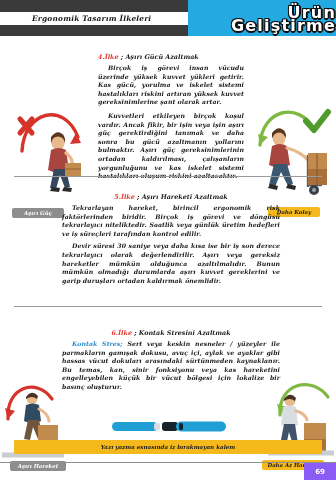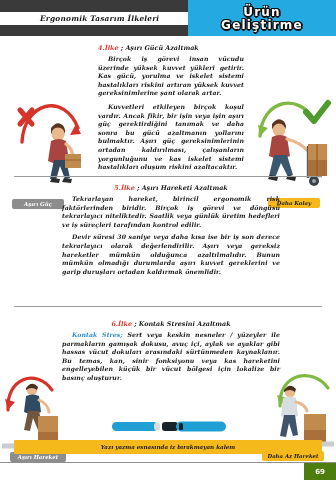--- a/index.html
+++ b/index.html
@@ -4,43 +4,43 @@
 <style>
   html,body{margin:0;padding:0;background:#ffffff;}
   body{width:336px;height:480px;overflow:hidden;
        font-family:"DejaVu Sans",sans-serif;}
   .page{position:relative;width:336px;height:480px;background:#fff;}
 
   
   .hdr{position:absolute;left:0;top:0;width:336px;height:36px;}
   .hdr-dark{position:absolute;left:0;top:0;width:188px;height:36px;background:#3a3a3a;}
   .hdr-white{position:absolute;left:0;top:12px;width:188px;height:13px;background:#ffffff;}
-  .hdr-title{position:absolute;left:40px;top:13px;width:145px;height:12px;
+  .hdr-title{position:absolute;left:32px;top:13px;width:145px;height:12px;
       font-family:"DejaVu Serif",serif;font-style:italic;font-weight:700;
       font-size:7.4px;color:#1a1a1a;letter-spacing:.2px;line-height:12px;white-space:nowrap;}
   .hdr-blue{position:absolute;left:188px;top:0;width:148px;height:36px;background:#24a9e1;}
   .hdr-brand{position:absolute;left:188px;top:2px;width:148px;height:34px;
-      display:flex;flex-direction:column;align-items:center;justify-content:center;
-      font-family:"DejaVu Sans",sans-serif;font-weight:700;font-size:12px;
+      display:flex;flex-direction:column;align-items:flex-end;justify-content:center;
+      font-family:"DejaVu Sans",sans-serif;font-weight:700;font-size:16px;
       color:#ffffff;line-height:13px;letter-spacing:1.2px;
       text-shadow:-1px -1px 0 #111,1px -1px 0 #111,-1px 1px 0 #111,1px 1px 0 #111,
                   0 2px 0 #111,2px 0 0 #111;}
   .hdr-brand span{display:block;}
 
   
   .txt{font-family:"DejaVu Serif",serif;font-style:italic;font-weight:700;
        color:#1b1b1b;font-size:6.2px;line-height:8.6px;text-align:justify;
        letter-spacing:.05px;}
   .head{font-family:"DejaVu Serif",serif;font-style:italic;font-weight:700;
         font-size:6.4px;color:#1b1b1b;}
   .head b{color:#e23b2e;}
   .ind{text-indent:10px;}
 
   
-  .sec{position:absolute;}
+  .sec{position:absolute;margin-top:9px;}
   .s4{left:0;top:40px;width:336px;height:138px;}
   .s5{left:0;top:180px;width:272px;height:128px;}
   .s6{left:0;top:316px;width:268px;height:110px;}
 
   .col-text{position:absolute;}
   .s4 .col-text{left:98px;top:4px;width:146px;}
   .s5 .col-text{left:62px;top:4px;width:218px;}
   .s6 .col-text{left:62px;top:4px;width:218px;}
 
   .sep{position:absolute;left:14px;width:308px;height:0;
@@ -72,21 +72,21 @@
   .cap{position:absolute;left:14px;top:440px;width:308px;height:14px;
        background:#f5b91c;border-radius:1px;
        display:flex;align-items:center;justify-content:center;
        font-family:"DejaVu Serif",serif;font-style:italic;font-weight:700;
        font-size:5.6px;color:#1b1b1b;}
 
   
   .foot-line{position:absolute;left:0;top:462px;width:336px;height:0;
        border-top:1px solid #8f8f8f;}
   .pgnum{position:absolute;right:0;top:463px;width:32px;height:17px;
-       background:#4d7c0f;color:#ffffff;
+       background:#8b5cf6;color:#ffffff;
        font-family:"DejaVu Sans",sans-serif;font-weight:700;font-size:7px;
        display:flex;align-items:center;justify-content:center;}
 </style>
 </head>
 <body>
 
 <div class="page">
 
   <div class="hdr">
     <div class="hdr-dark"></div>

